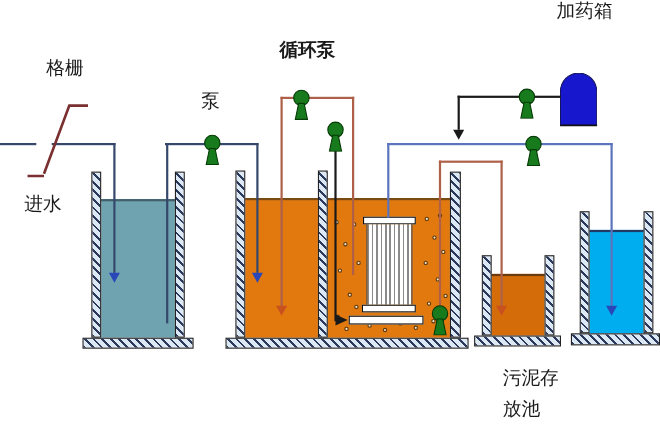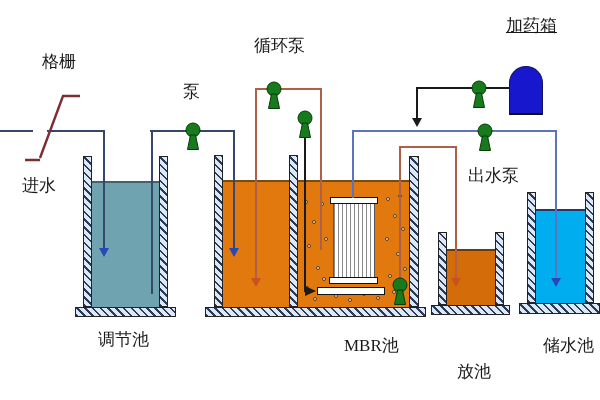--- a/index.html
+++ b/index.html
@@ -40,27 +40,24 @@
   .screen-svg{position:absolute;z-index:6;}
 </style>
 </head>
 <body>
 
 <div id="stage">
 
   <div class="label" style="left:42px;top:52px;">格栅</div>
   <div class="label" style="left:22px;top:176px;">进水</div>
   <div class="label" style="left:183px;top:82px;">泵</div>
-  <div class="label" style="left:254px;top:36px;">循环泵</div>
-  <div class="label" style="left:506px;top:16px;text-decoration:underline;">加药箱</div>
-  <div class="label" style="left:468px;top:166px;">出水泵</div>
-  <div class="label" style="left:98px;top:330px;">调节池</div>
-  <div class="label" style="left:344px;top:336px;">MBR池</div>
+  <div class="label" style="left:254px;top:36px;font-weight:bold;">循环泵</div>
+  <div class="label" style="left:506px;top:0;">加药箱</div>
+  <div class="label" style="left:457px;top:334px;">污泥存</div>
   <div class="label" style="left:457px;top:362px;">放池</div>
-  <div class="label" style="left:543px;top:336px;">储水池</div>
 
   <svg class="screen-svg" style="left:18px;top:88px;" width="70" height="78" viewBox="0 0 70 78">
     <path d="M62 8 L45 8 L22 70 M22 72 L7 72" fill="none" stroke="#7a3030" stroke-width="2.4"></path>
   </svg>
 
   <div class="fill" style="left: 92px; top: 181px; width: 67px; height: 126px; border-top: 2px solid rgb(68, 96, 108); background-color: rgb(111, 163, 176);"></div>
   <div class="wall" style="left:83px;top:156px;width:9px;height:151px;"></div>
   <div class="wall" style="left:159px;top:156px;width:9px;height:151px;"></div>
   <div class="base" style="left:75px;top:307px;width:101px;height:10px;"></div>
 

